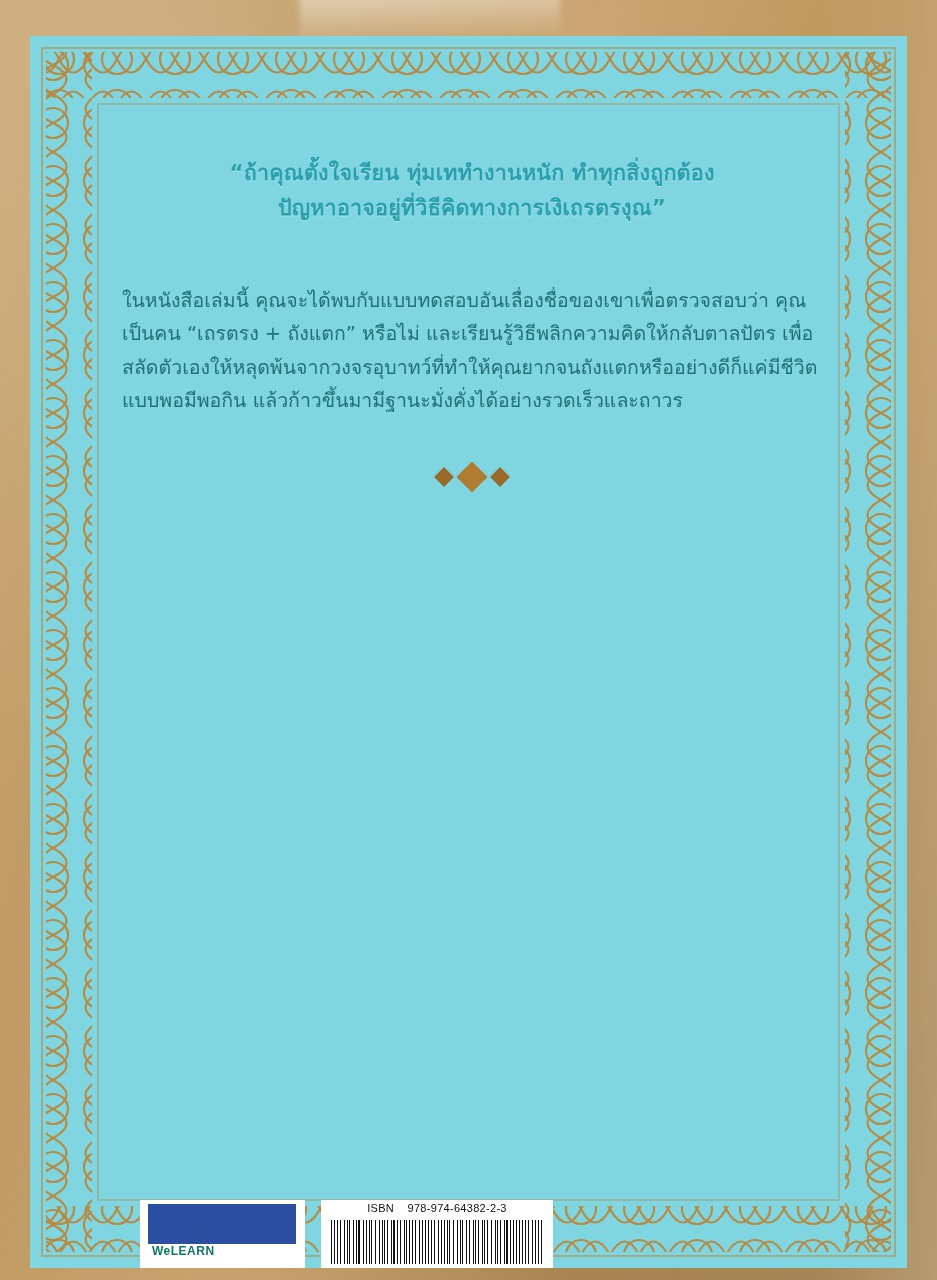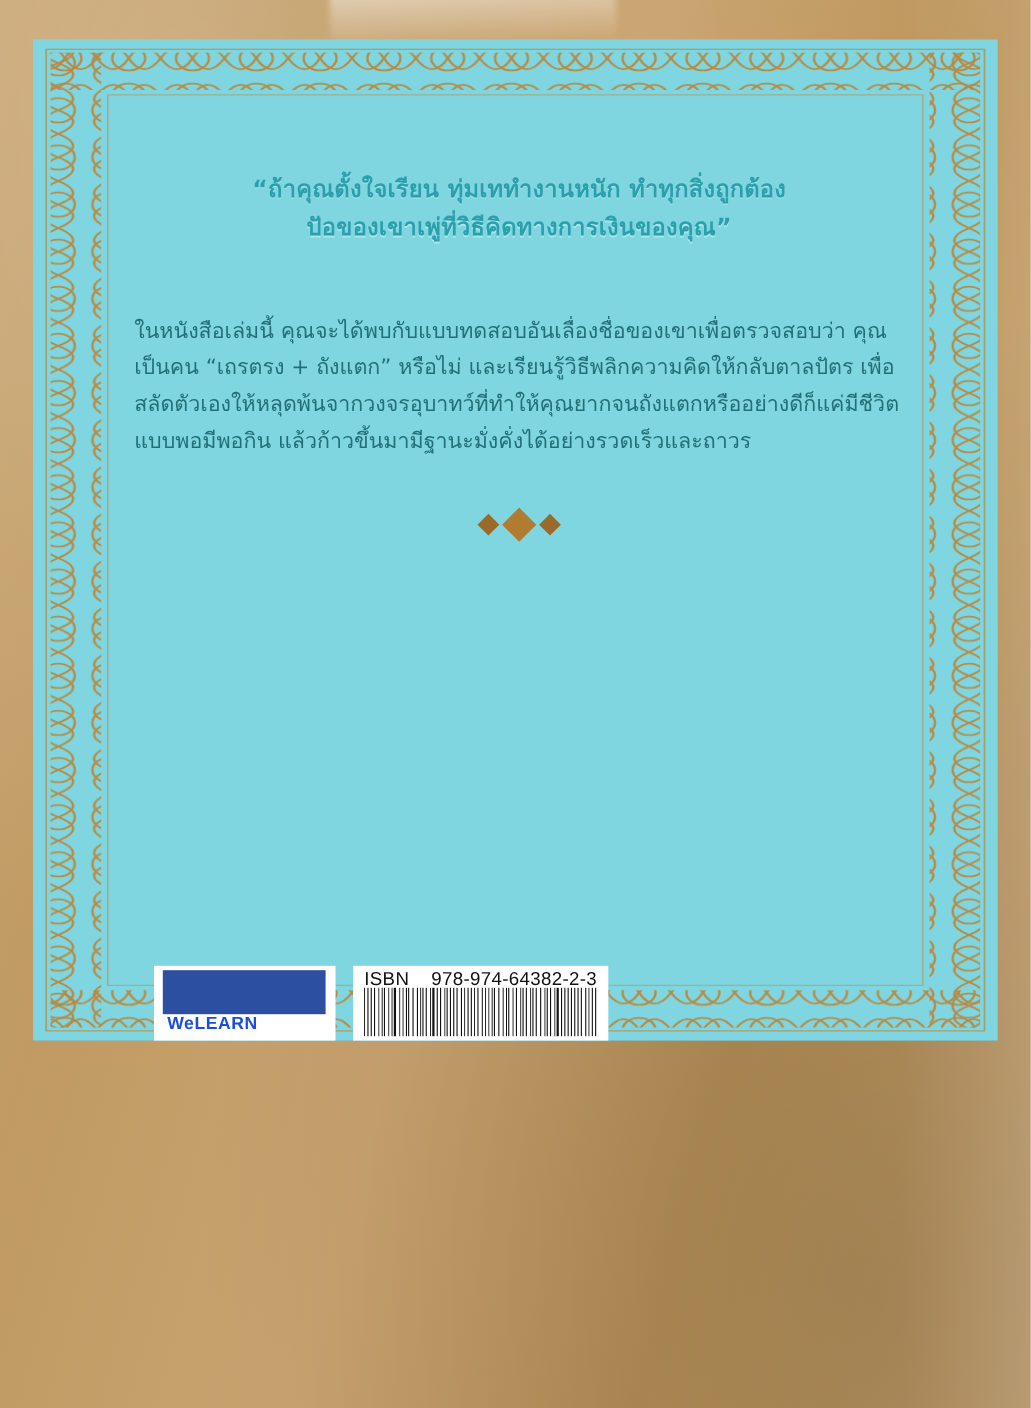--- a/index.html
+++ b/index.html
@@ -53,21 +53,21 @@
     background: linear-gradient(90deg, rgba(255,255,255,0.0), rgba(255,255,255,0.12));
     pointer-events: none;
   }
 
   
   .panel {
     position: absolute;
     left: 30px;
     top: 36px;
     width: 877px;
-    height: 910px;
+    height: 1232px;
     background: #7fd6e0;
     background: linear-gradient(160deg, #86dbe4 0%, #7ed3de 40%, #79cdd9 100%);
     box-shadow: 0 0 0 1px rgba(0,0,0,0.07) inset;
   }
   
   .ornament {
     position: absolute;
     inset: 0;
     pointer-events: none;
   }
@@ -143,40 +143,40 @@
     top: 4px;
     width: 148px;
     height: 40px;
     background: #2d4fa2;
   }
   .publisher-box .logo-text {
     position: absolute;
     left: 12px;
     top: 44px;
     font-family: "Liberation Sans", sans-serif;
-    font-size: 16px;
+    font-size: 12px;
     font-weight: 700;
-    color: #1d4ed8;
+    color: #0f766e;
     letter-spacing: 0.5px;
   }
   .barcode-wrap {
     margin-left: 16px;
     width: 232px;
     background: #ffffff;
     height: 68px;
     position: relative;
   }
   .isbn-text {
     position: absolute;
     top: 2px;
     left: 0;
     width: 232px;
     text-align: center;
     font-family: "Liberation Sans", sans-serif;
-    font-size: 17px;
+    font-size: 11px;
     color: #111;
     letter-spacing: 0.3px;
   }
   .bars {
     position: absolute;
     top: 20px;
     left: 10px;
     width: 212px;
     height: 44px;
     display: flex;
@@ -226,21 +226,21 @@
 
         <rect x="68" y="68" width="741" height="1096" fill="none" stroke="#b9873e" stroke-width="1.3" opacity="0.55"></rect>
         <rect x="12" y="12" width="853" height="1208" fill="none" stroke="#b9873e" stroke-width="1.6" opacity="0.7"></rect>
       </svg>
     </div>
 
     <div class="content">
 
       <div class="pullquote">
         <div>“ถ้าคุณตั้งใจเรียน  ทุ่มเททำงานหนัก  ทำทุกสิ่งถูกต้อง</div>
-        <div>ปัอของเขาเพู่ที่วิธีคิดทางการเงินของคุณ”</div>
+        <div>ปัญหาอาจอยู่ที่วิธีคิดทางการเงิเถรตรงุณ”</div>
       </div>
 
       <p class="body-p">ในหนังสือเล่มนี้  คุณจะได้พบกับแบบทดสอบอันเลื่องชื่อของเขาเพื่อตรวจสอบว่า  คุณเป็นคน “เถรตรง + ถังแตก” หรือไม่  และเรียนรู้วิธีพลิกความคิดให้กลับตาลปัตร  เพื่อสลัดตัวเองให้หลุดพ้นจากวงจรอุบาทว์ที่ทำให้คุณยากจนถังแตกหรืออย่างดีก็แค่มีชีวิตแบบพอมีพอกิน  แล้วก้าวขึ้นมามีฐานะมั่งคั่งได้อย่างรวดเร็วและถาวร</p>
 
       <div class="divider">
         <span class="dia"></span>
         <span class="dia big"></span>
         <span class="dia"></span>
       </div>
 

